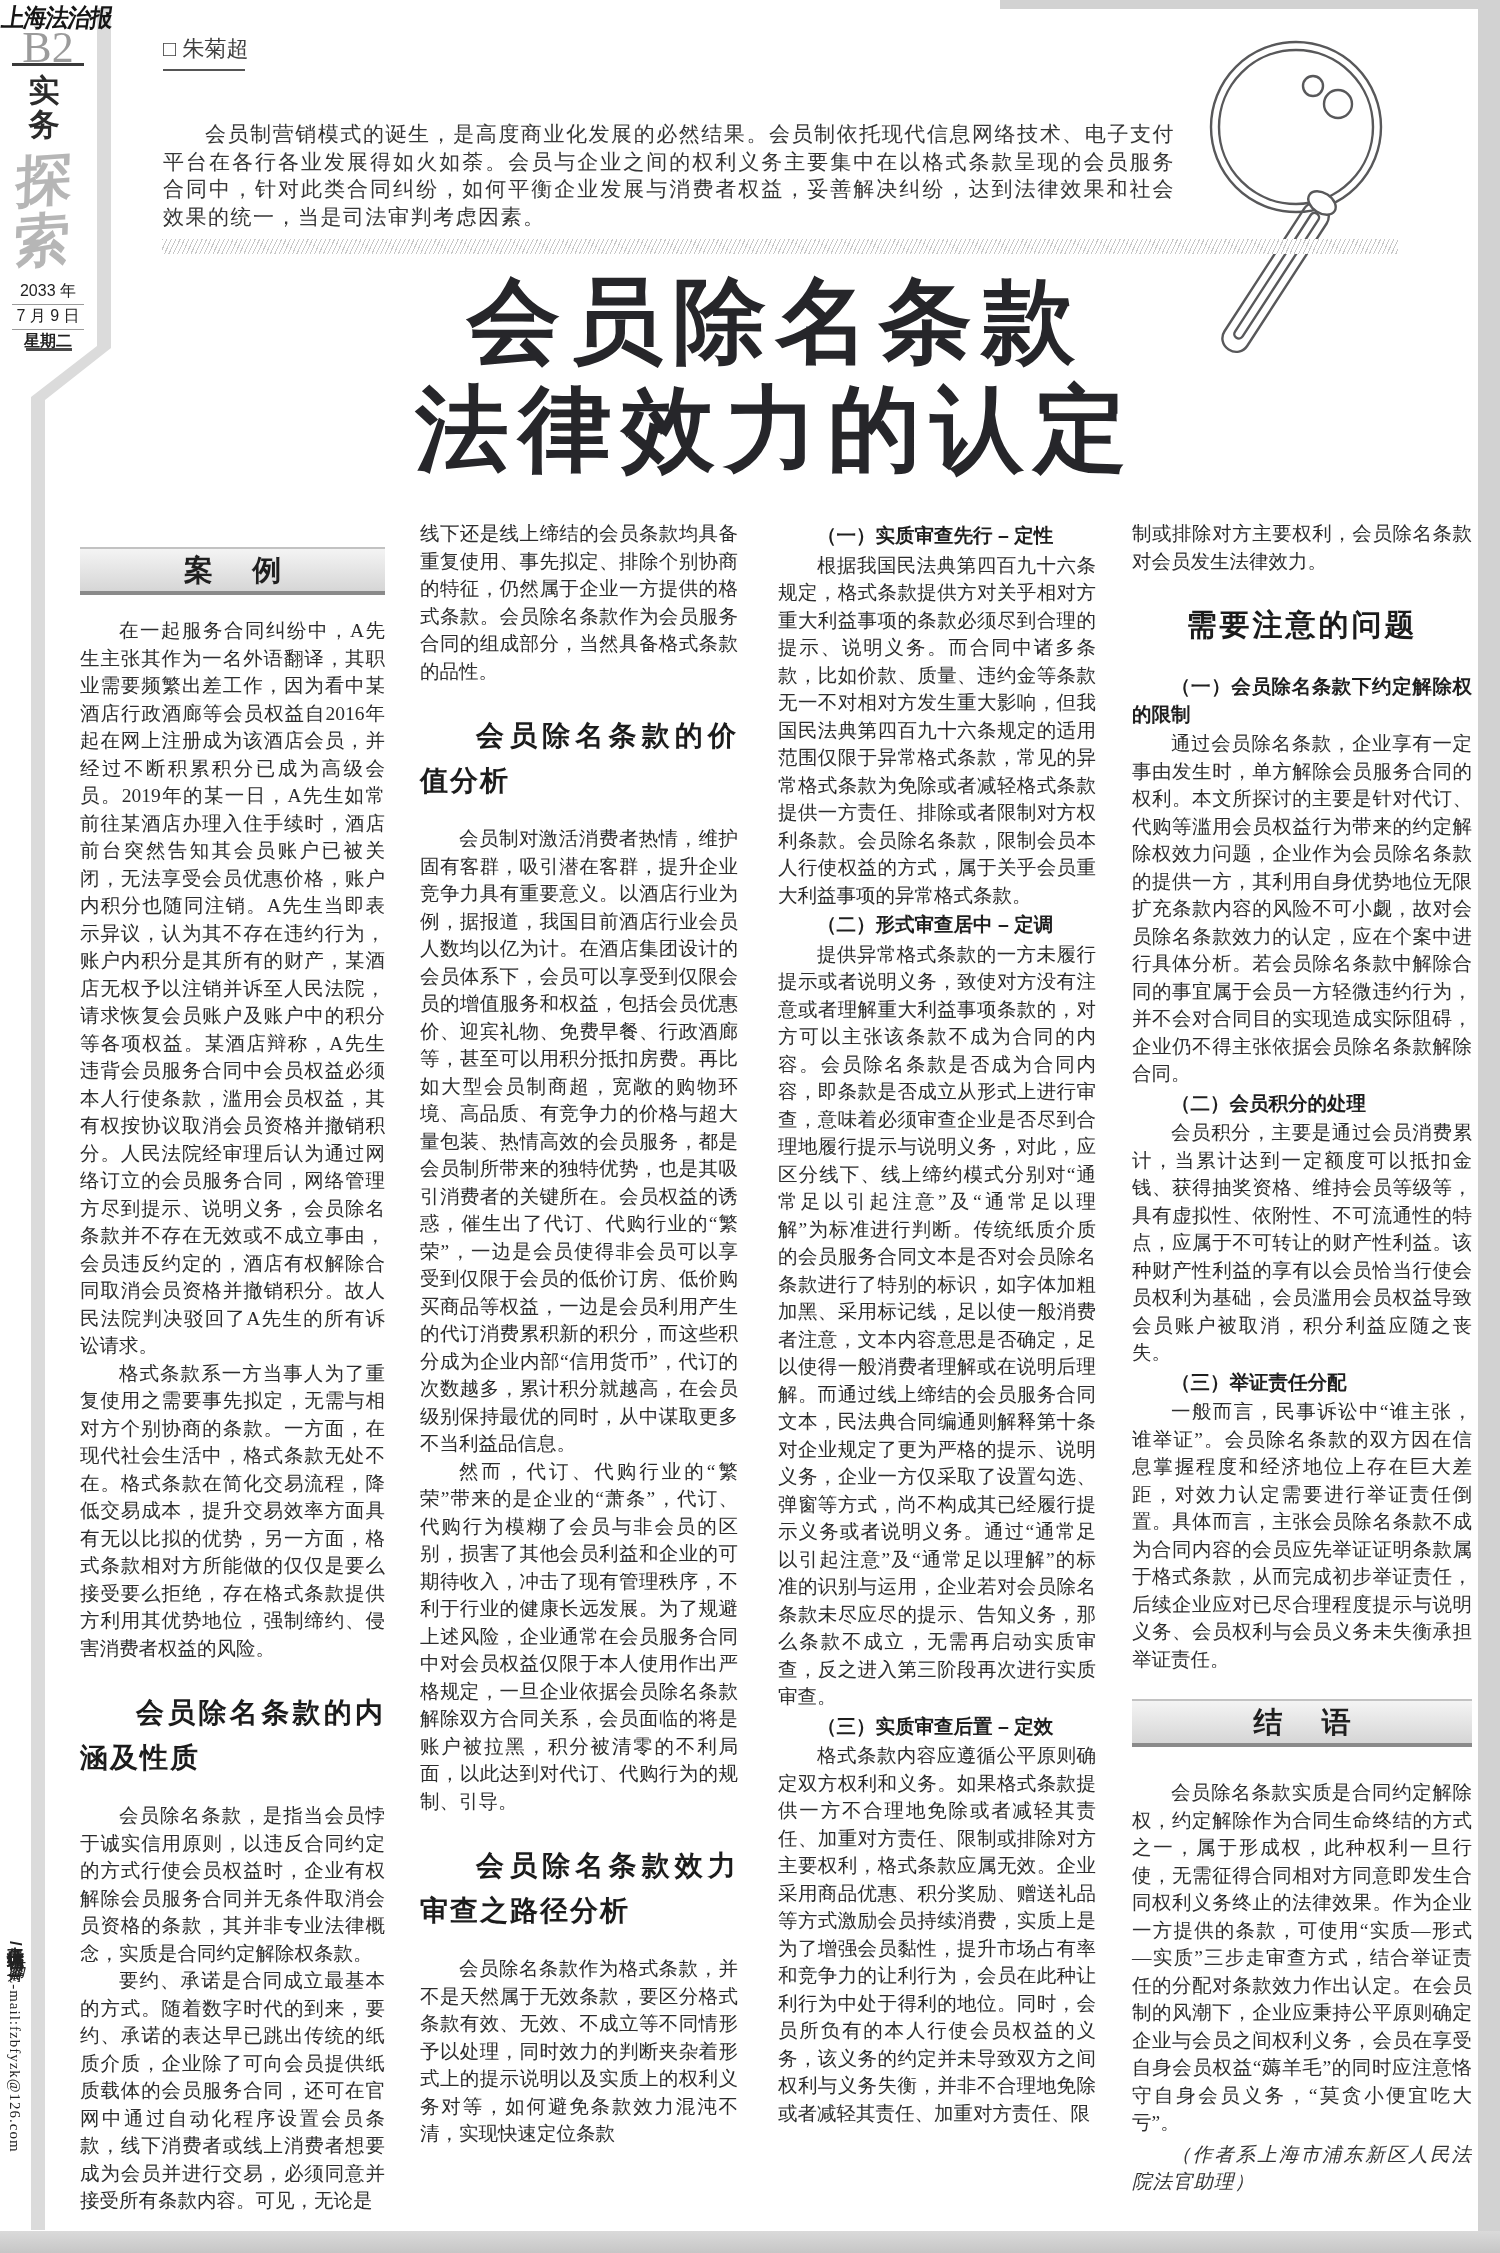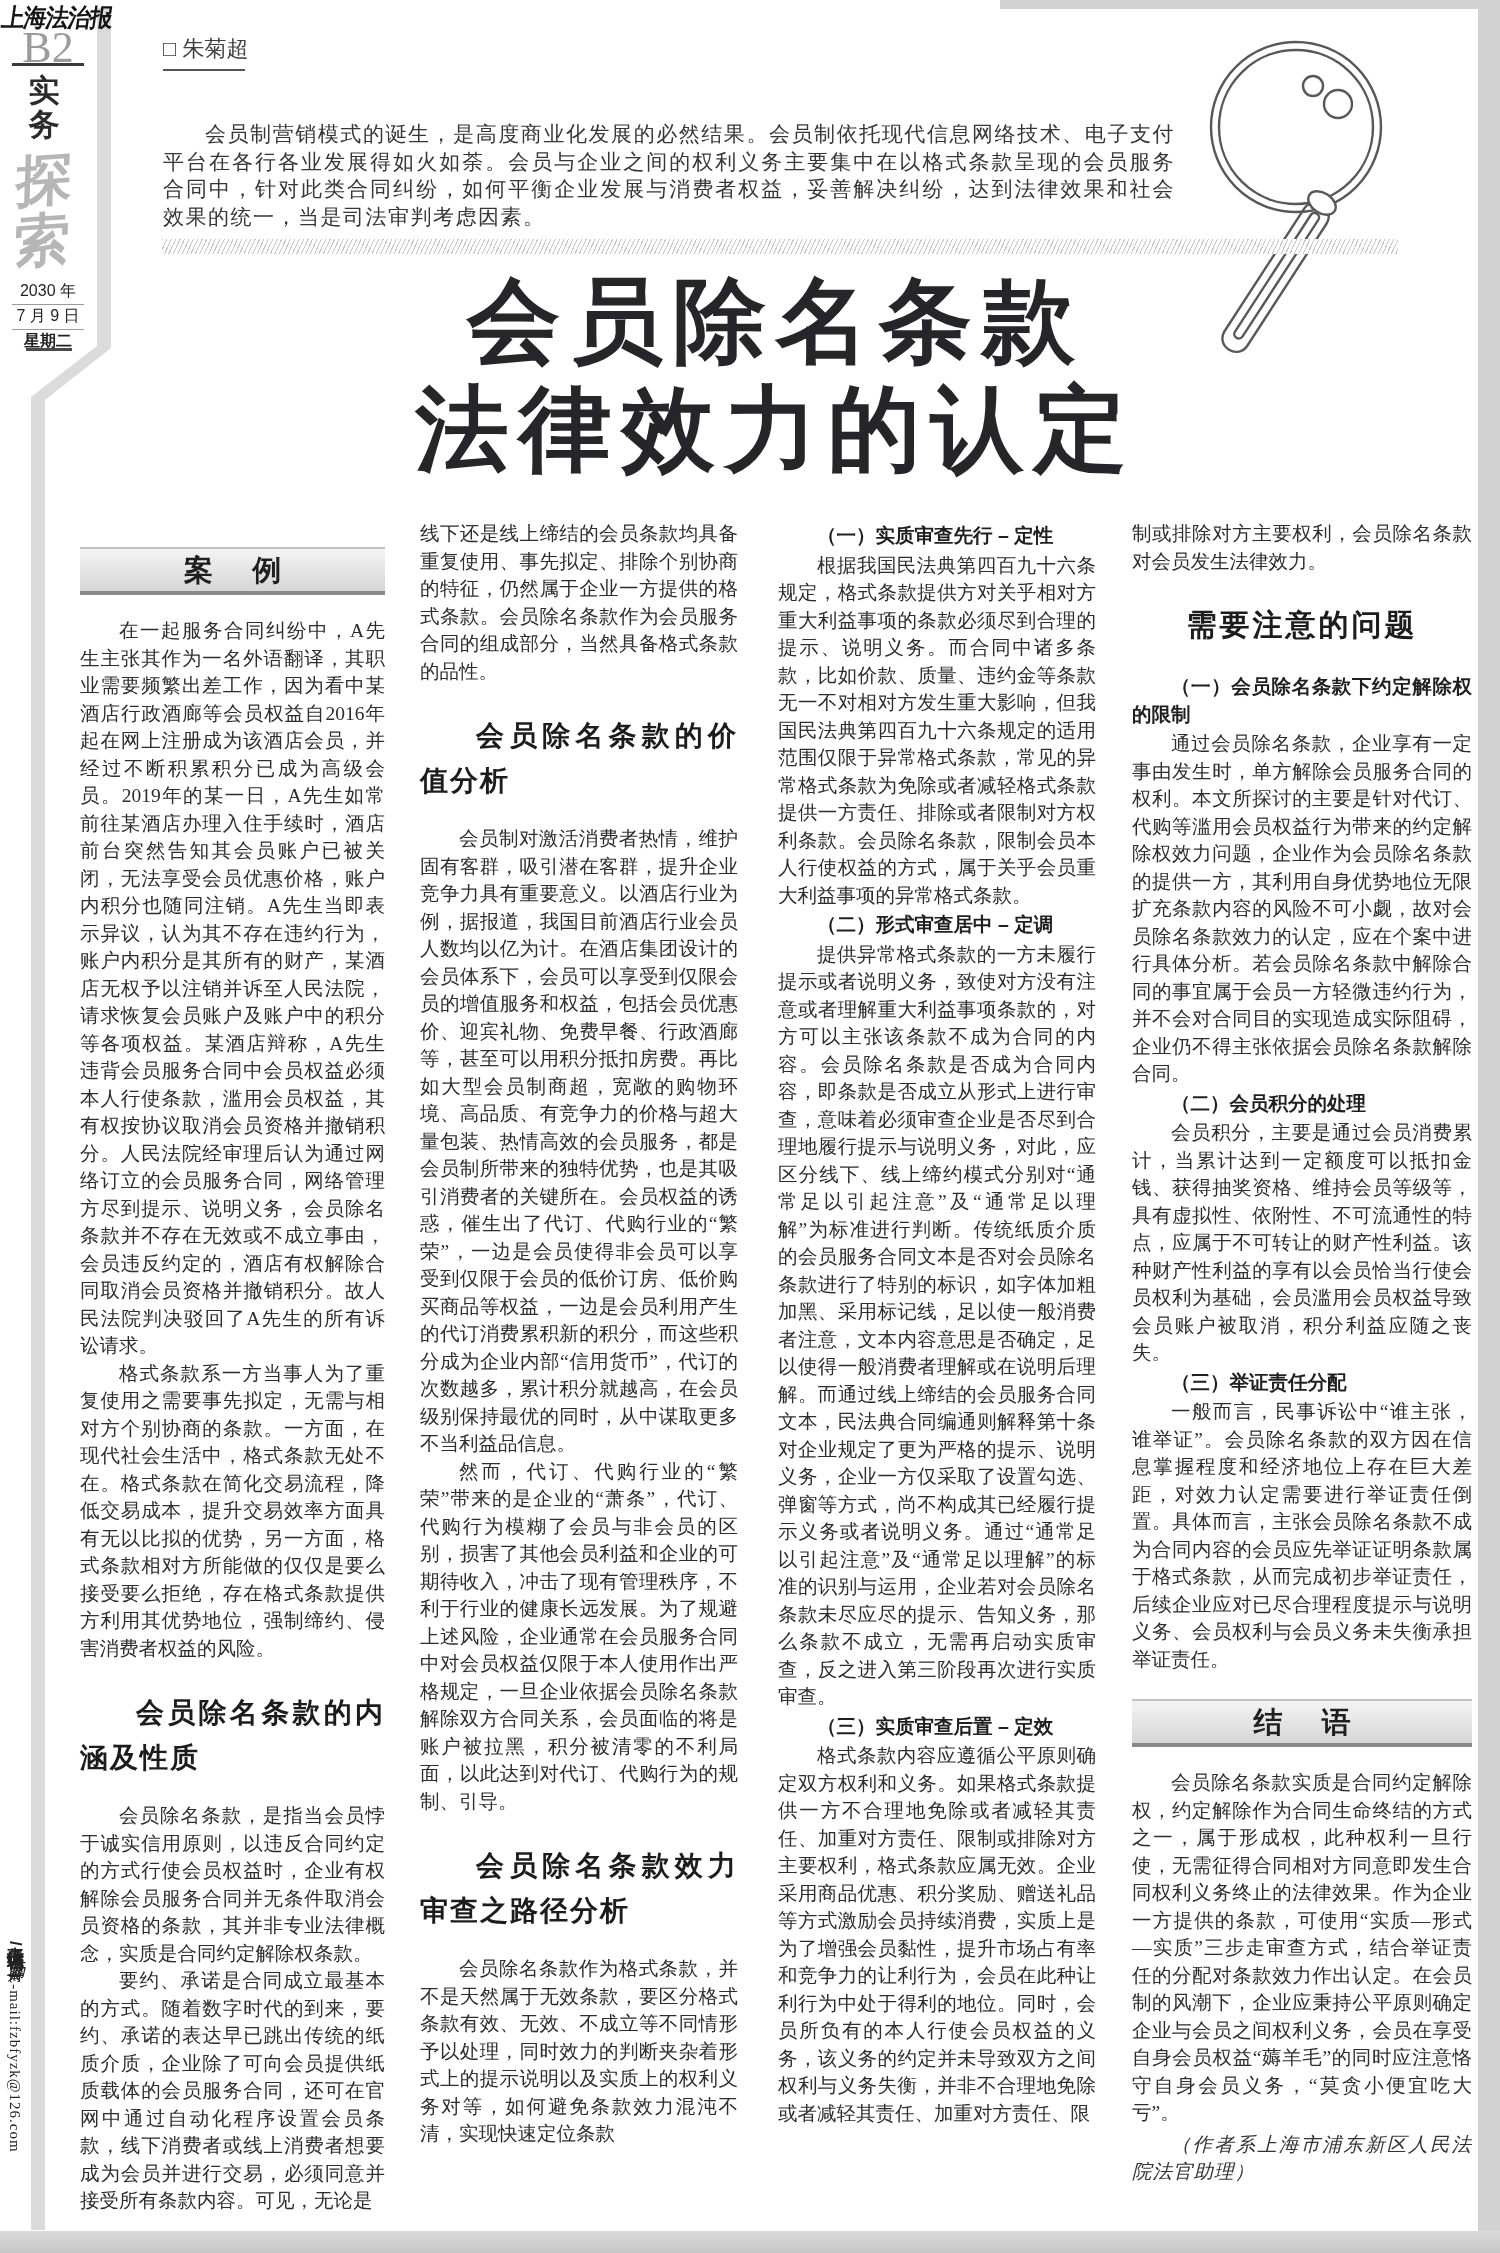--- a/index.html
+++ b/index.html
@@ -55,21 +55,21 @@
   .h2{font-family:"Liberation Sans","DejaVu Sans",sans-serif;font-weight:bold;color:#1c1c1c;
       font-size:28px;line-height:45px;text-indent:2em;margin:28px 0 22px;letter-spacing:2px;}
   .h1c{font-family:"Liberation Sans","DejaVu Sans",sans-serif;font-weight:bold;color:#1c1c1c;
       font-size:30px;line-height:40px;text-align:center;text-indent:0;margin:30px 0 28px;letter-spacing:3px;}
   .subhead{font-family:"Liberation Sans","DejaVu Sans",sans-serif;font-weight:bold;color:#1f1f1f;
       font-size:19.5px;line-height:27.5px;text-indent:2em;margin:2px 0;}
   .gbox{height:42px;line-height:42px;text-align:center;font-weight:bold;font-size:29px;letter-spacing:16px;
       color:#1f1f1f;background:linear-gradient(#f4f4f4,#d6d6d6);border-top:2px solid #c2c2c2;
       border-bottom:4px solid #8a8a8a;text-indent:16px;}
   .gbox.case{margin:27px 0 22px;}
-  .gbox.concl{margin:26px 0 22px;}
+  .gbox.concl{margin:26px 0 32px;}
   .author-note{margin:4px 0 0;text-indent:2em;font-style:italic;color:#333;letter-spacing:1px;}
 
   
   .vtext{position:absolute;left:4px;top:1933px;height:300px;writing-mode:vertical-rl;
       font-size:17px;color:#222;letter-spacing:2px;}
   .vtext .ed{font-family:"Liberation Sans","DejaVu Sans",sans-serif;font-weight:bold;}
   .vtext .name{font-style:italic;font-weight:normal;}
   .vtext .mail{font-size:15px;margin-top:14px;letter-spacing:1px;}
 </style>
 </head>
@@ -95,21 +95,21 @@
   <div class="edge top"></div>
   <div class="edge right"></div>
   <div class="edge bottom"></div>
 
   <div class="logo">上海法治报</div>
   <div class="edition">B2</div>
   <div class="rule r-b2"></div>
   <div class="sec-top">实务</div>
   <div class="sec-bottom">探索</div>
   <div class="dates">
-    <div class="d">2030 年</div>
+    <div class="d">2033 年</div>
     <div class="d-rule"></div>
     <div class="d">7 月 9 日</div>
     <div class="d-rule"></div>
     <div class="d weekday">星期二</div>
   </div>
   <div class="rule r-week"></div>
 
   <div class="byline">□ 朱菊超</div>
   <div class="rule r-byline"></div>
   <div class="intro">会员制营销模式的诞生，是高度商业化发展的必然结果。会员制依托现代信息网络技术、电子支付平台在各行各业发展得如火如荼。会员与企业之间的权利义务主要集中在以格式条款呈现的会员服务合同中，针对此类合同纠纷，如何平衡企业发展与消费者权益，妥善解决纠纷，达到法律效果和社会效果的统一，当是司法审判考虑因素。</div>

